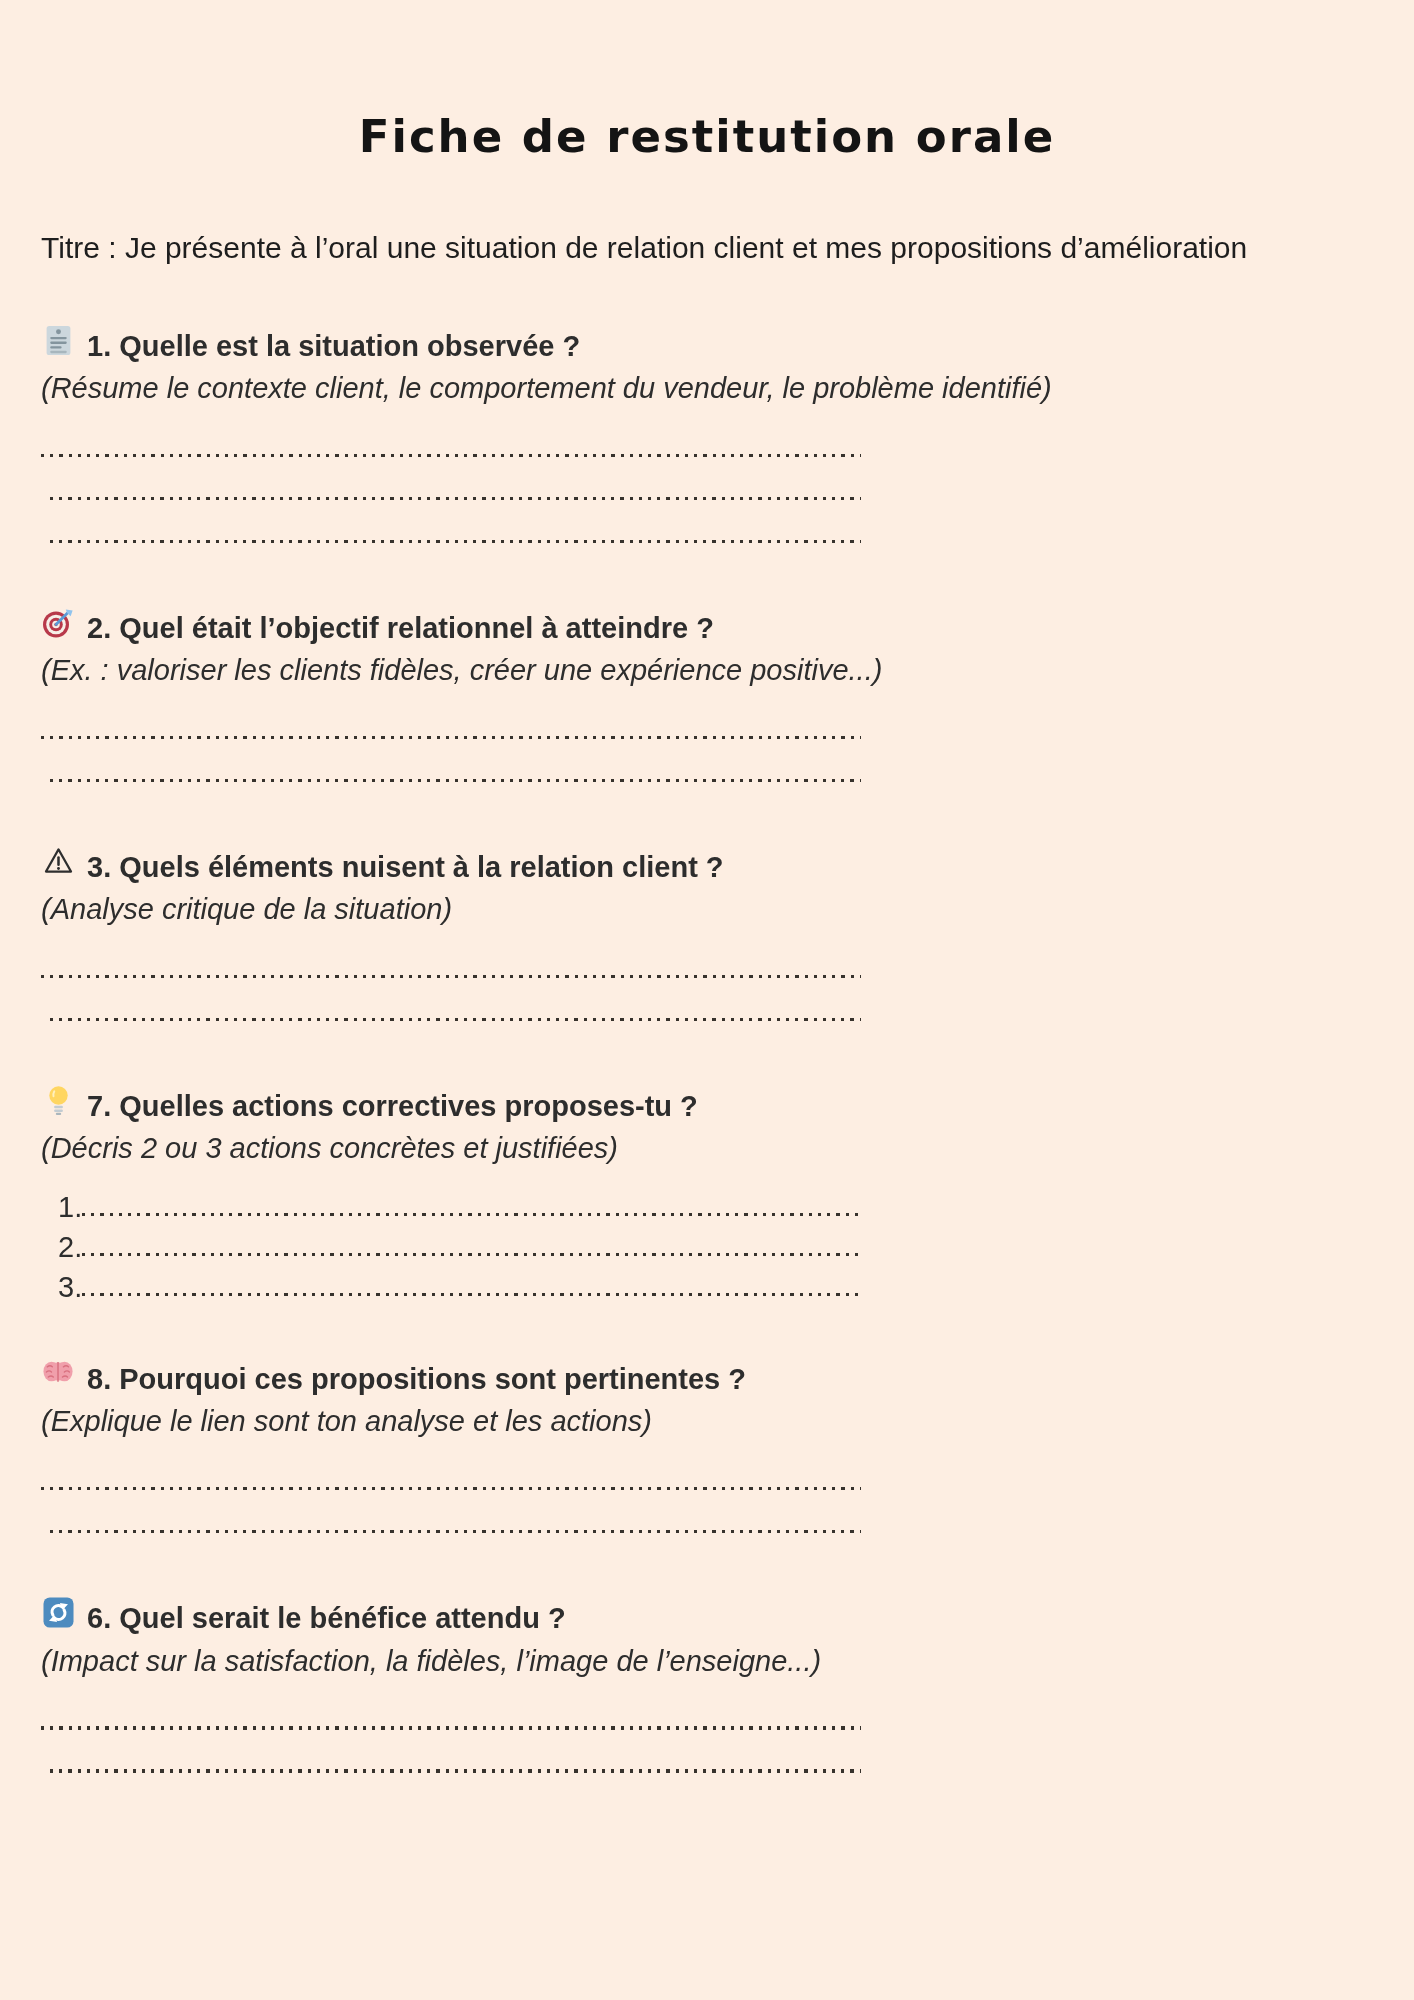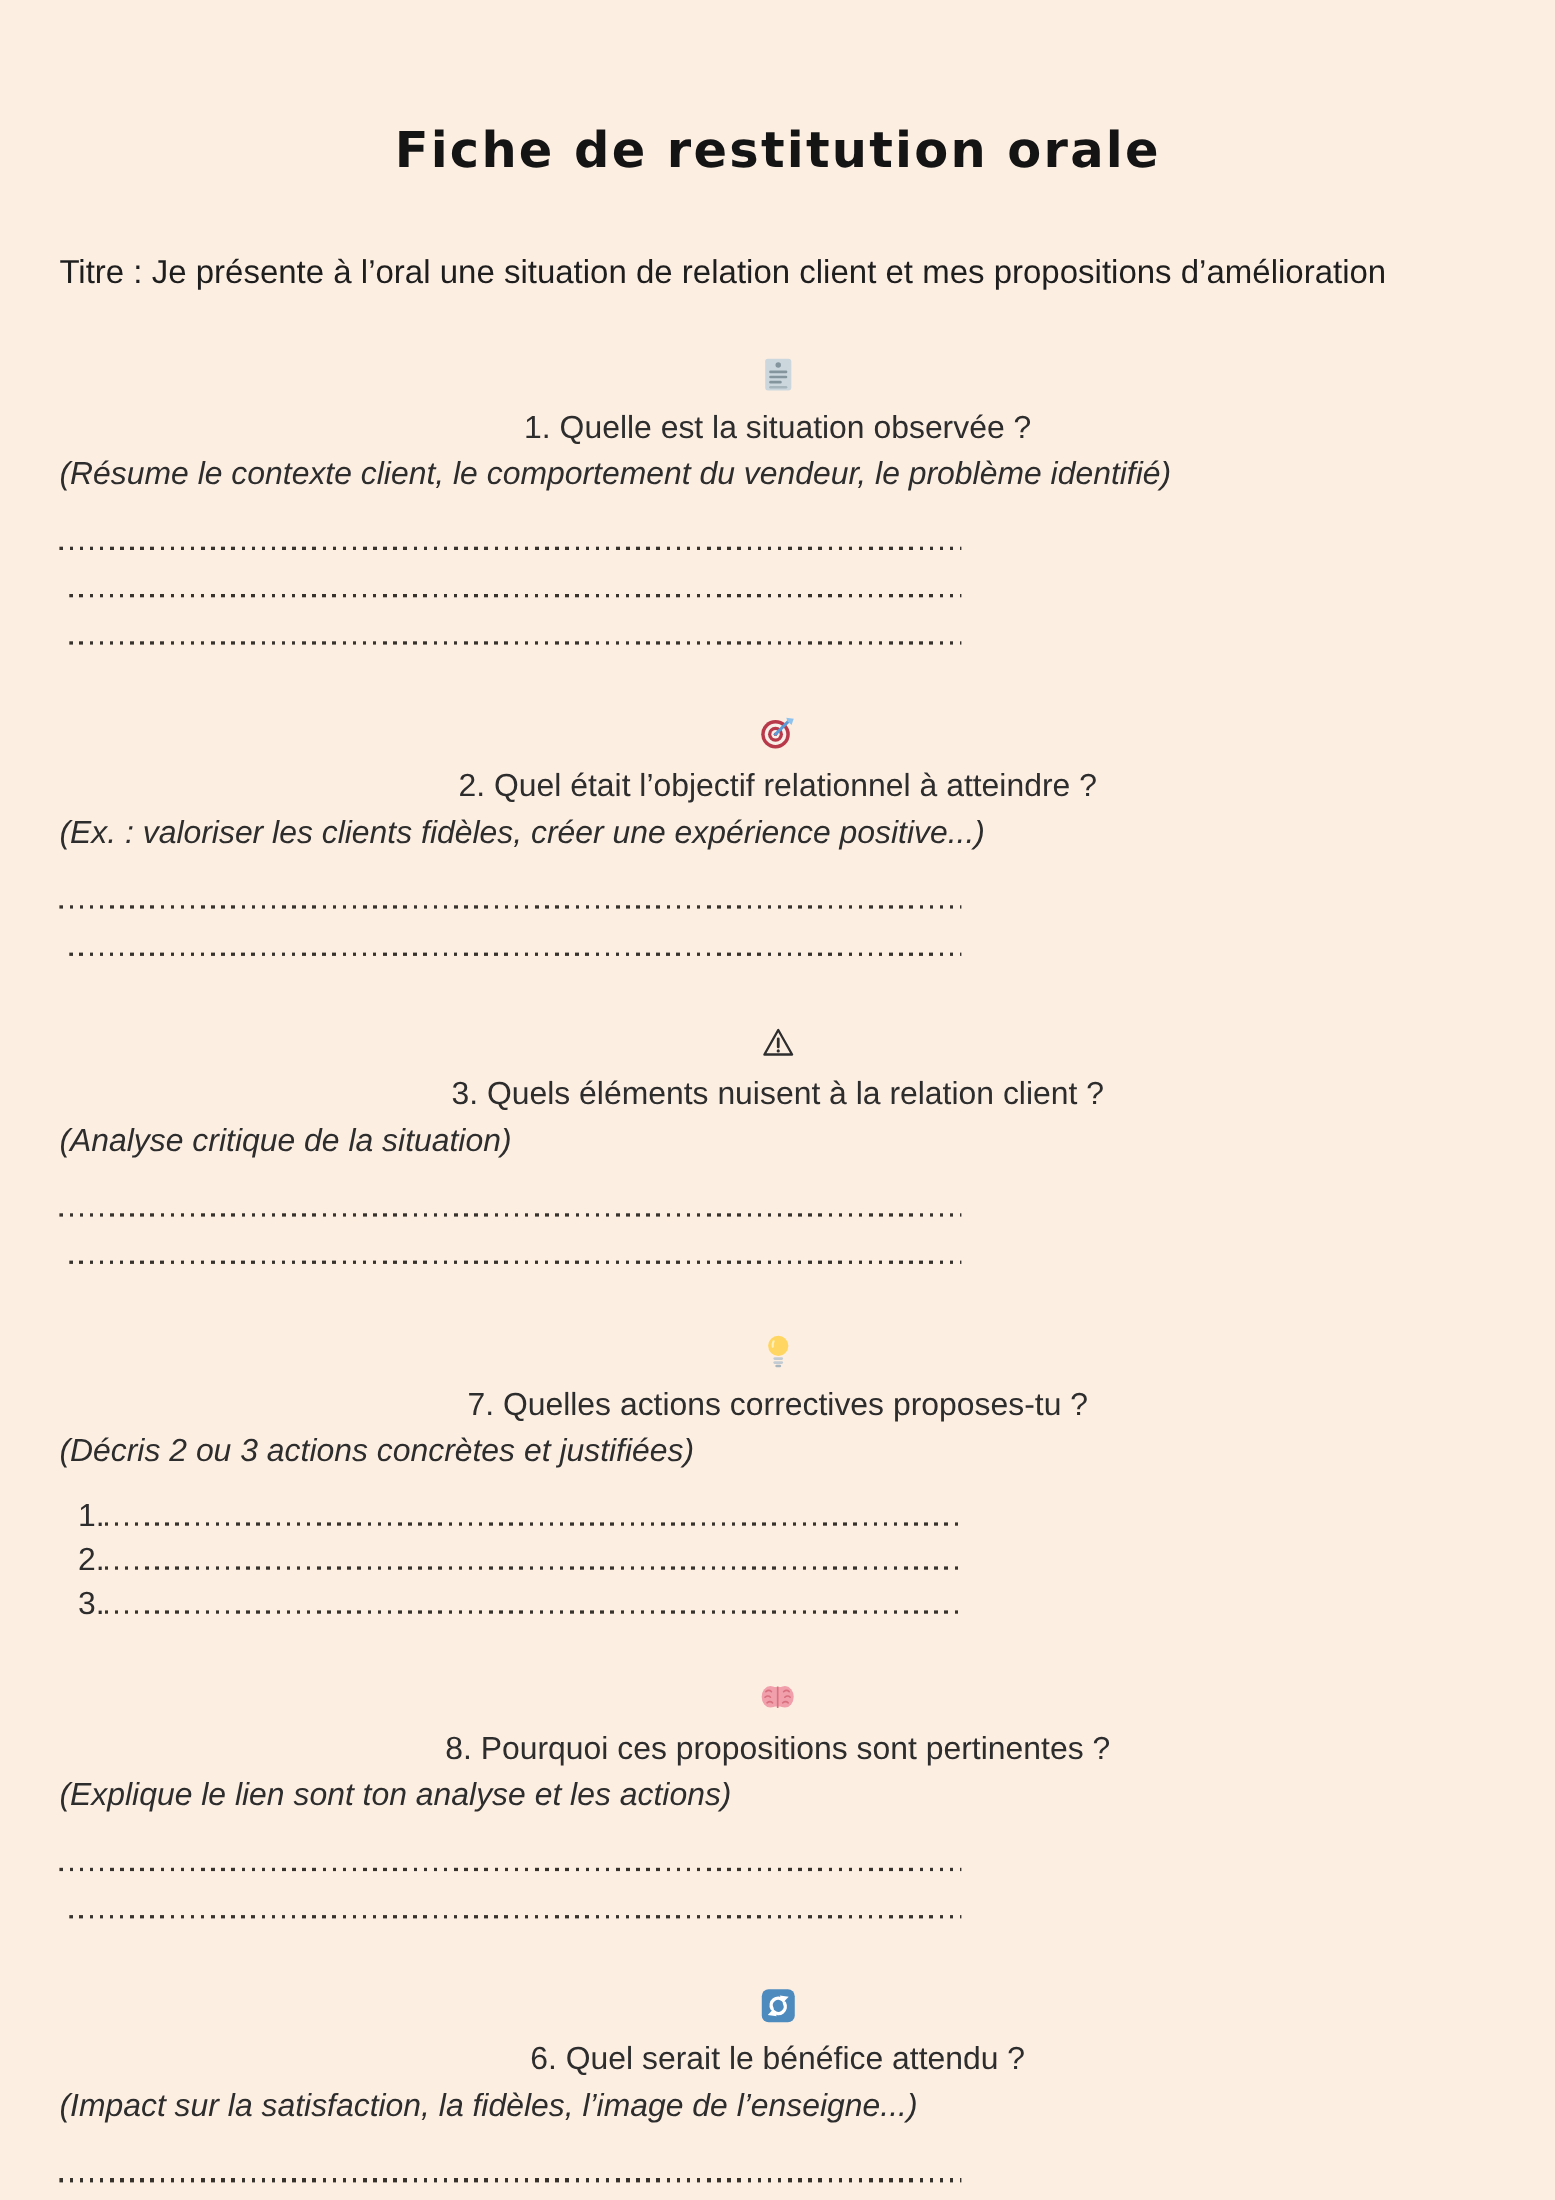--- a/index.html
+++ b/index.html
@@ -8,21 +8,21 @@
     width: 1414px;
     height: 2000px;
     margin: 0 auto;
     overflow: hidden;
     font-family: "Liberation Sans", "DejaVu Sans", sans-serif;
     color: #2d2d2d;
   }
   .page {
     width: 100%;
     height: 100%;
-    padding: 0 54px;
+    padding: 0 41px;
   }
   .main-title {
     padding-top: 110px;
     text-align: center;
     font-family: "DejaVu Sans", sans-serif;
     font-weight: 700;
     font-size: 45px;
     letter-spacing: 2px;
     color: #141414;
   }
@@ -30,27 +30,26 @@
     margin-top: 64px;
     max-width: 1270px;
     font-weight: 400;
     font-size: 30px;
     line-height: 1.4;
     color: #1e1e1e;
   }
   .question { margin-top: 56px; }
   .q-heading {
     display: flex;
-    align-items: center;
+    align-items: flex-start;
     gap: 12px;
-    font-weight: 400;
+    font-weight: 700;
     font-size: 29px;
     line-height: 1.45;
     color: #2d2d2d;
-    flex-direction: column;
   }
   .q-icon {
     display: inline-flex;
     align-items: center;
     justify-content: center;
     width: 34px;
     flex: 0 0 auto;
   }
   .q-icon svg { display: block; }
   .q-hint {

